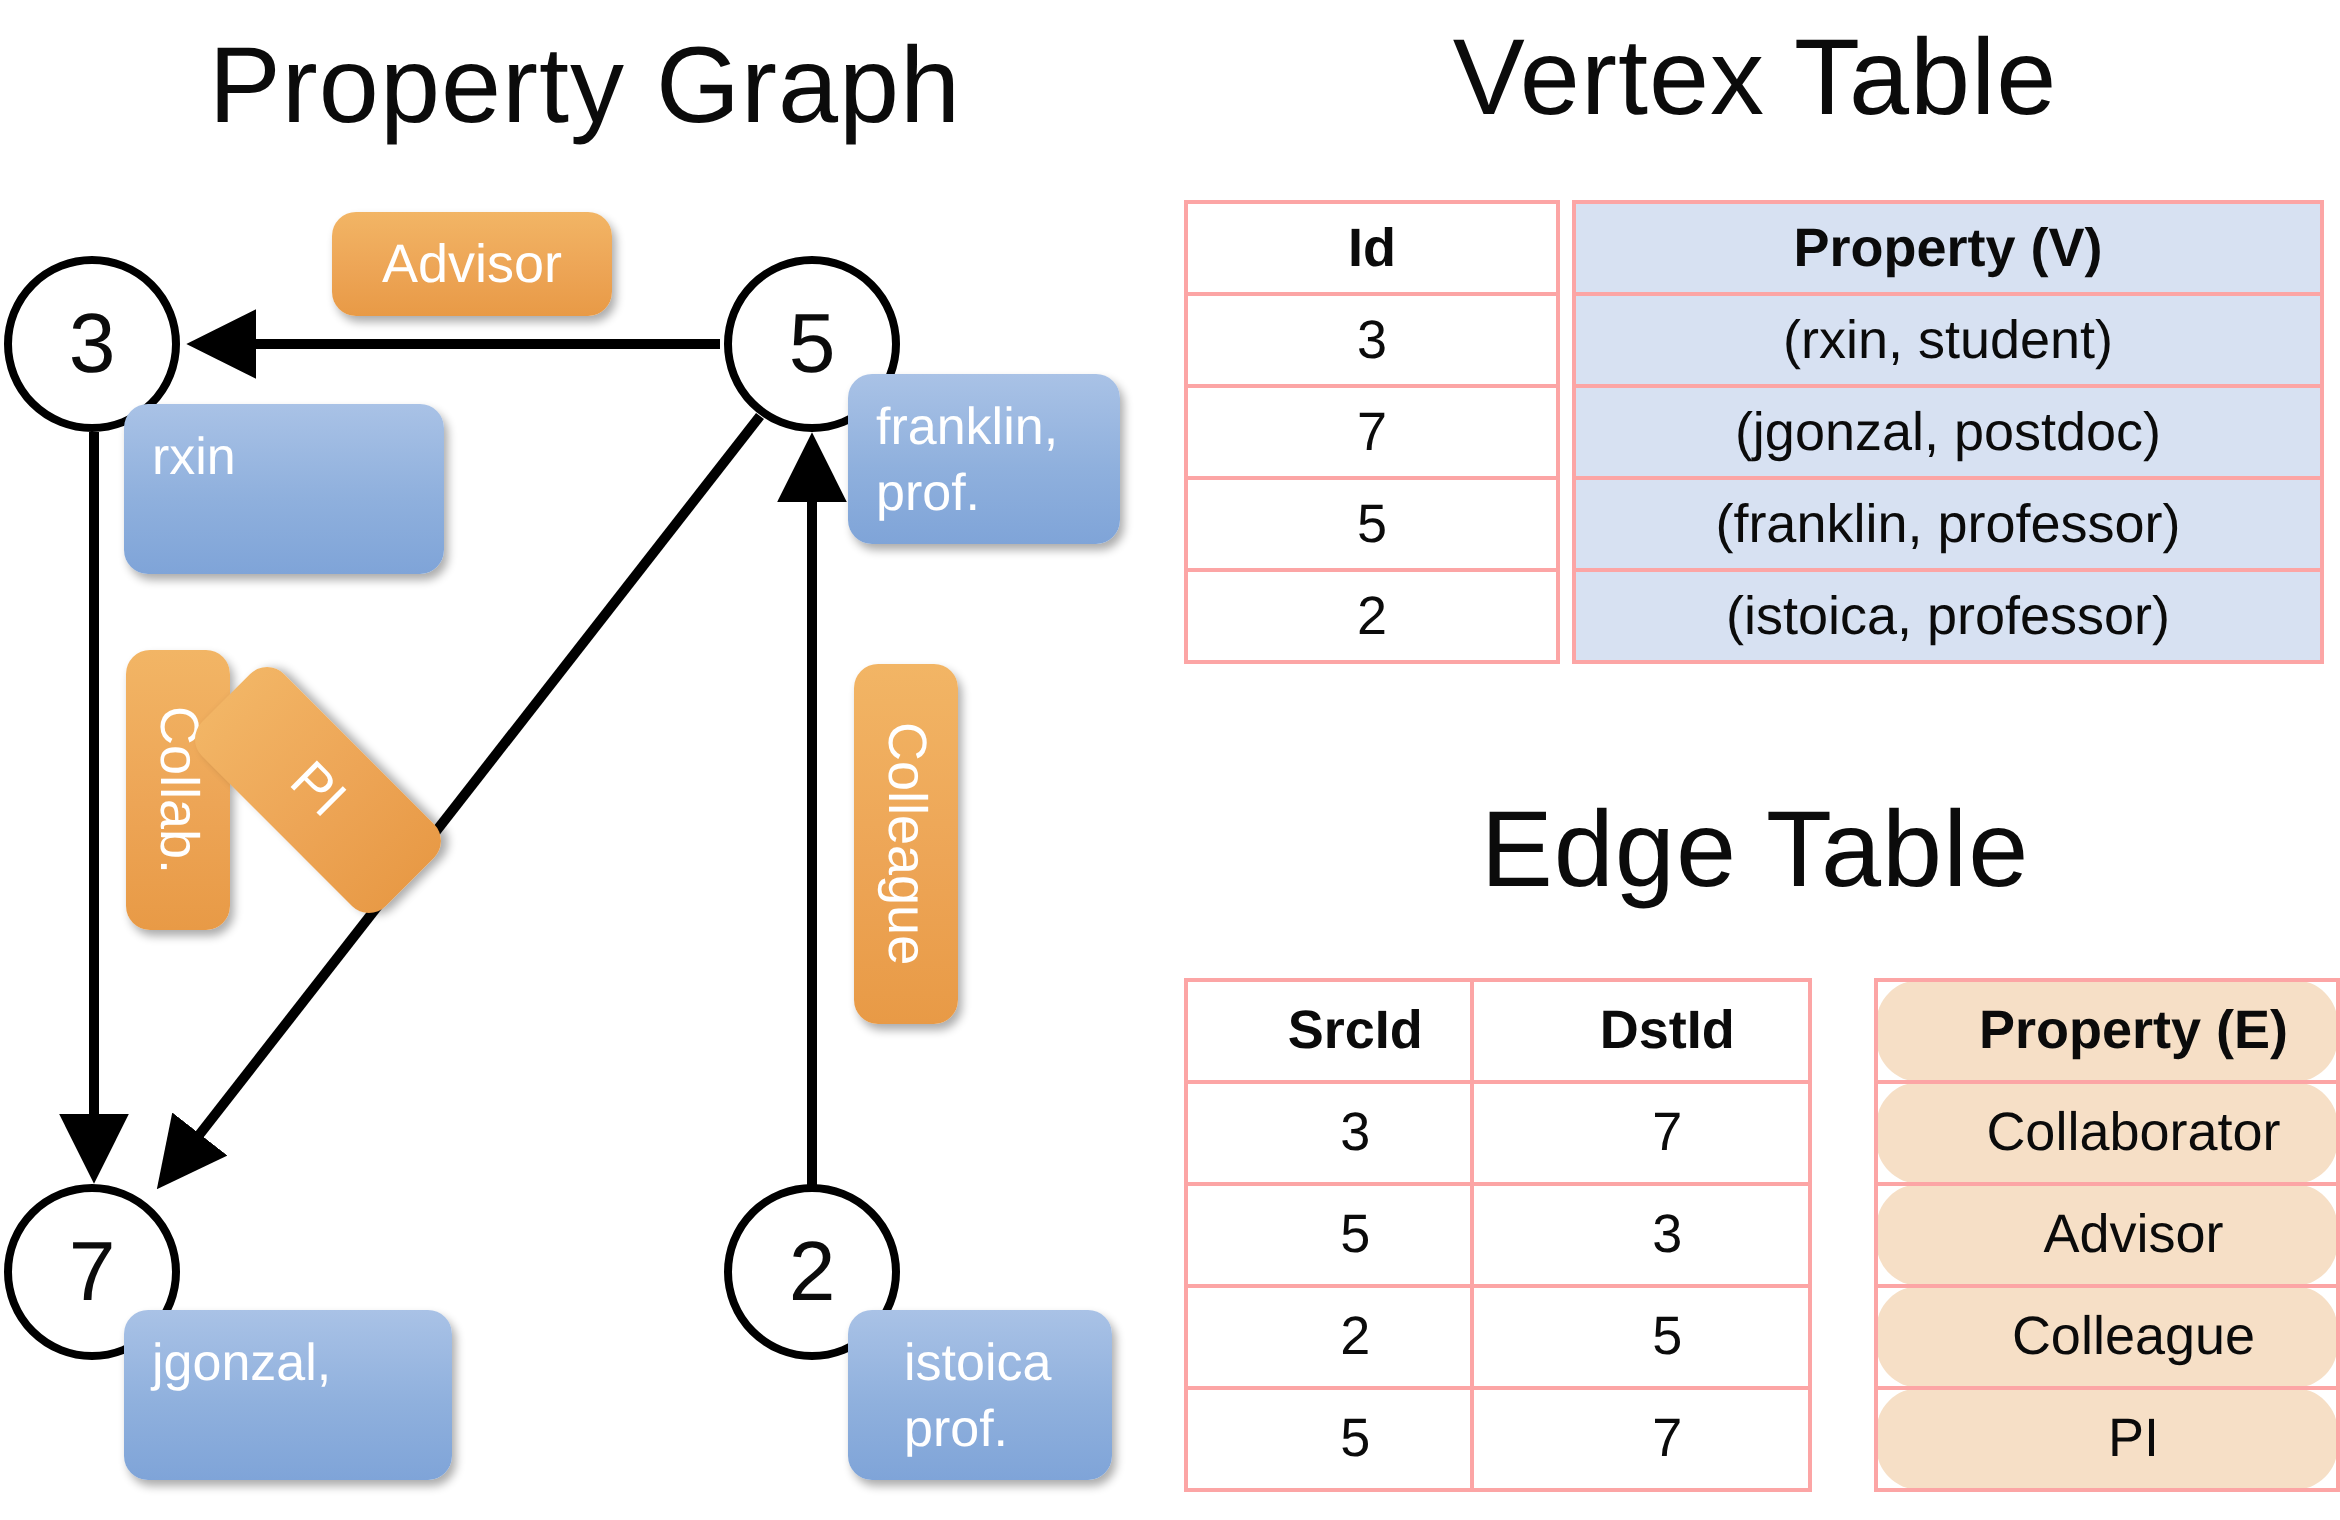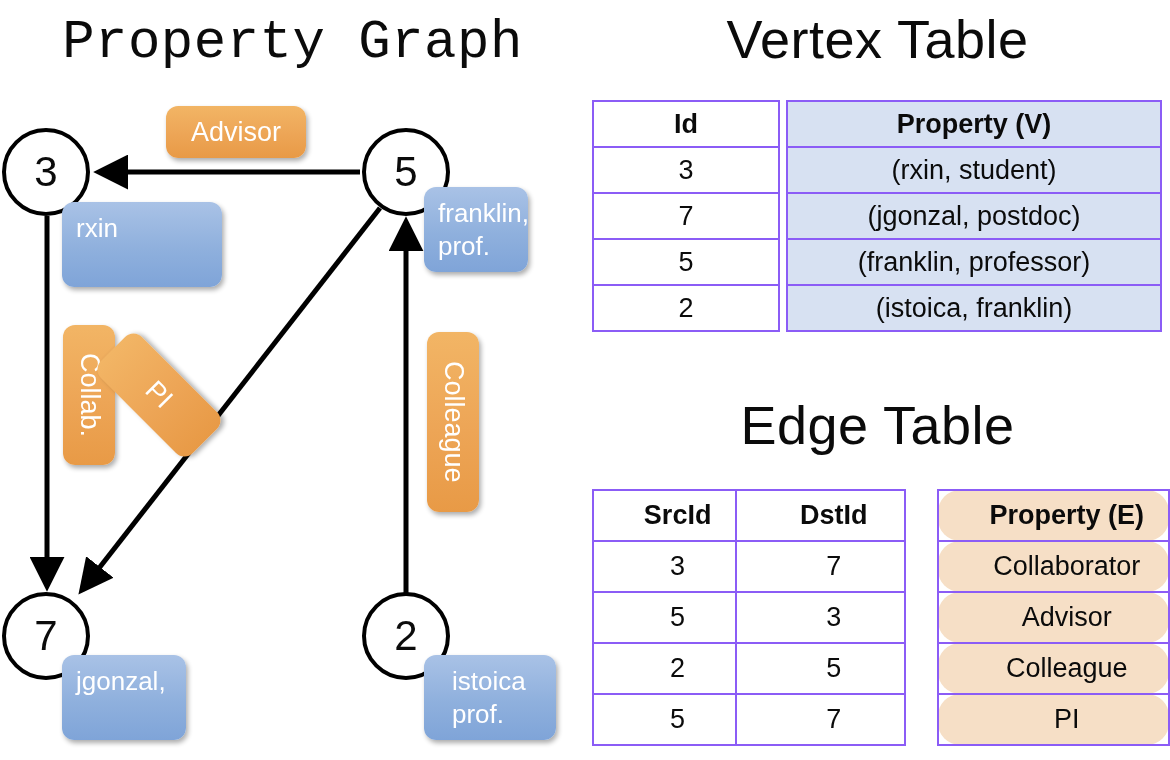--- a/index.html
+++ b/index.html
@@ -22,21 +22,21 @@
     position: absolute;
     font-family: "Liberation Sans", sans-serif;
     font-weight: 300;
     font-size: 54px;
     line-height: 1;
     color: #0b0b0b;
     letter-spacing: 0.5px;
     white-space: nowrap;
     text-align: center;
   }
-  #title-property-graph { left: 0px;   top: 16px;  width: 585px; font-family: Liberation Mono, monospace; }
+  #title-property-graph { left: 0px;   top: 16px;  width: 585px; }
   #title-vertex-table   { left: 585px; top: 12px;  width: 585px; }
   #title-edge-table     { left: 585px; top: 398px; width: 585px; }
 
   
   #graph-panel {
     position: absolute;
     left: 0; top: 0;
     width: 585px; height: 760px;
   }
   #graph-edges {
@@ -99,21 +99,21 @@
 
   
   .tbl-wrap { position: absolute; }
   .tbl {
     border-collapse: collapse;
     table-layout: fixed;
     font-family: "Liberation Sans", sans-serif;
     font-weight: 300;
   }
   .tbl td, .tbl th {
-    border: 2px solid #8b5cf6;
+    border: 2px solid #fca5a5;
     text-align: center;
     padding: 0;
     font-weight: 300;
     font-size: 27px;
     color: #0b0b0b;
     background: #ffffff;
   }
   .tbl th { font-weight: 700; font-size: 27px; }
 
   
@@ -177,26 +177,26 @@
       <span>7</span>
     </div>
     <div class="node-circle" style="left:362px; top:592px;">
       <span>2</span>
     </div>
 
     <div class="prop-box" style="left:62px; top:202px; width:160px; height:85px;">
       <div>rxin</div>
     </div>
 
-    <div class="prop-box" style="left:424px; top:187px; width:104px; height:85px;">
+    <div class="prop-box" style="left:424px; top:187px; width:136px; height:85px;">
       <div>franklin,</div>
       <div>prof.</div>
     </div>
 
-    <div class="prop-box" style="left:62px; top:655px; width:124px; height:85px;">
+    <div class="prop-box" style="left:62px; top:655px; width:164px; height:85px;">
       <div>jgonzal,</div>
     </div>
 
     <div class="prop-box" style="left:424px; top:655px; width:132px; height:85px;padding-left:28px;">
       <div>istoica</div>
       <div>prof.</div>
     </div>
 
     <div class="edge-label" style="left:166px; top:106px; width:140px; height:52px;">
       <span>Advisor</span>
@@ -242,21 +242,21 @@
           <td class="cell-v">(jgonzal, postdoc)</td>
         </tr>
         <tr>
           <td>5</td>
           <td class="col-gap"></td>
           <td class="cell-v">(franklin, professor)</td>
         </tr>
         <tr>
           <td>2</td>
           <td class="col-gap"></td>
-          <td class="cell-v">(istoica, franklin)</td>
+          <td class="cell-v">(istoica, professor)</td>
         </tr>
       </tbody>
     </table>
   </div>
 
   <div class="tbl-wrap" id="edge-table">
     <table class="tbl">
       <colgroup>
         <col class="col-src">
           <col class="col-dst">

